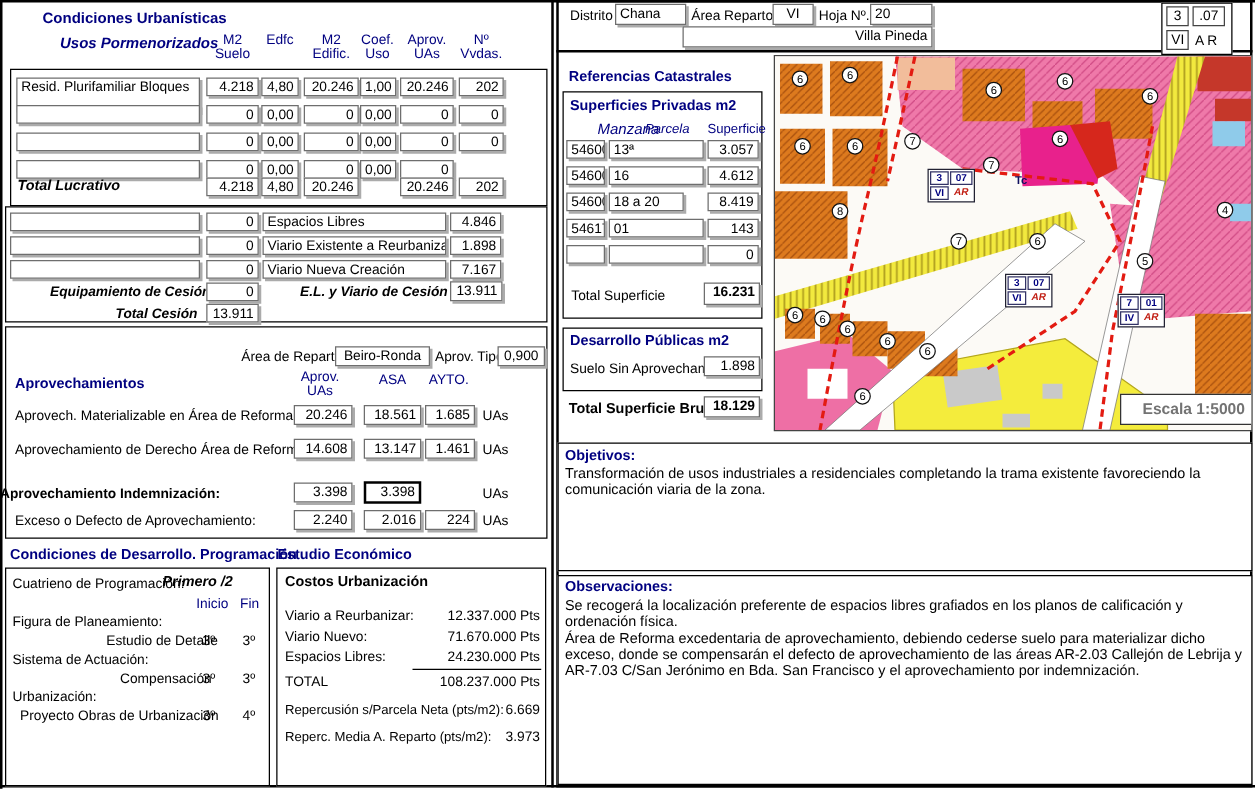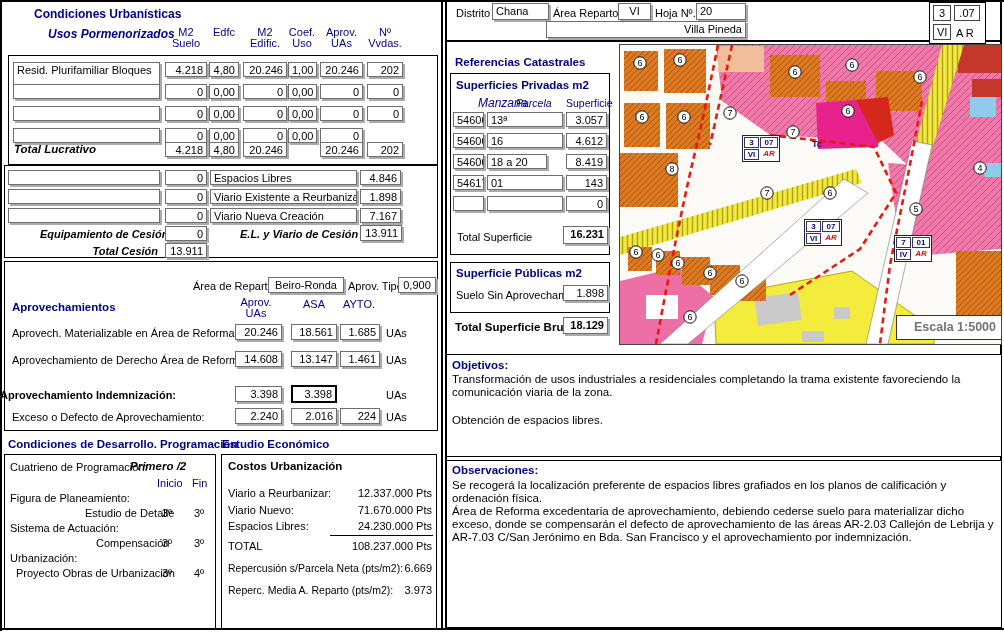--- a/index.html
+++ b/index.html
@@ -229,21 +229,21 @@
   <div class="fld" style="left:487px;top:175px;width:76px;height:15px;">01</div>
   <div class="fld num" style="left:566px;top:175px;width:41px;height:15px;">143</div>
   <div class="fld" style="left:453px;top:196px;width:31px;height:15px;"></div>
   <div class="fld" style="left:487px;top:196px;width:76px;height:15px;"></div>
   <div class="fld num" style="left:566px;top:196px;width:41px;height:15px;">0</div>
 
   <div class="lbl" style="left:457px;top:231px;">Total Superficie</div>
   <div class="fld num b" style="left:563px;top:226px;width:45px;height:18px;">16.231</div>
 
   <div class="panel" style="left:450px;top:262px;width:160px;height:51px;"></div>
-  <div class="lbl navy b" style="left:456px;top:267px;font-size:11.5px;">Superficie Públicas m2</div>
+  <div class="lbl navy b" style="left:456px;top:267px;font-size:11.5px;">Desarrollo Públicas m2</div>
   <div class="lbl" style="left:456px;top:289px;">Suelo Sin Aprovecham.</div>
   <div class="fld num" style="left:563px;top:285px;width:45px;height:16px;">1.898</div>
 
   <div class="lbl b" style="left:455px;top:321px;font-size:11.5px;">Total Superficie Bruta</div>
   <div class="fld num b" style="left:563px;top:317px;width:45px;height:17px;">18.129</div>
 
   <div class="map-wrap">
     <svg width="381" height="299" viewBox="0 0 381 299" xmlns="http://www.w3.org/2000/svg" font-family="Liberation Sans, sans-serif">
       <defs>
         <pattern id="po" width="6" height="6" patternUnits="userSpaceOnUse">
@@ -407,20 +407,19 @@
       <div class="arc">IV</div>
       <div class="arc plain">AR</div>
     </div>
     <div class="tcl" style="left:192px;top:94px;text-align:right;">Tc</div>
     <div class="escala" style="left:260px;top:270px;width:118px;height:25px;">Escala  1:5000</div>
   </div>
 
   <div class="panel" style="left:446px;top:354px;width:556px;height:103px;"></div>
   <div class="lbl navy b" style="left:452px;top:359px;font-size:11.5px;">Objetivos:</div>
   <div class="para" style="left:452px;top:373px;width:546px;">Transformación de usos industriales a residenciales completando la trama existente favoreciendo la comunicación viaria de la zona.</div>
-  <div class="para" style="left:452px;top:414px;width:546px;">Obtención de espacios libres.</div>
 
   <div class="panel" style="left:446px;top:460px;width:556px;height:168px;"></div>
   <div class="lbl navy b" style="left:452px;top:464px;font-size:11.5px;">Observaciones:</div>
   <div class="para" style="left:452px;top:479px;width:548px;">Se recogerá la localización preferente de espacios libres grafiados en los planos de calificación y ordenación física.</div>
   <div class="para" style="left:452px;top:505px;width:548px;">Área de Reforma excedentaria de aprovechamiento, debiendo cederse suelo para materializar dicho exceso, donde se compensarán el defecto de aprovechamiento de las áreas AR-2.03 Callejón de Lebrija y AR-7.03 C/San Jerónimo en Bda. San Francisco y el aprovechamiento por indemnización.</div>
 
 </div>
 
 </body></html>

